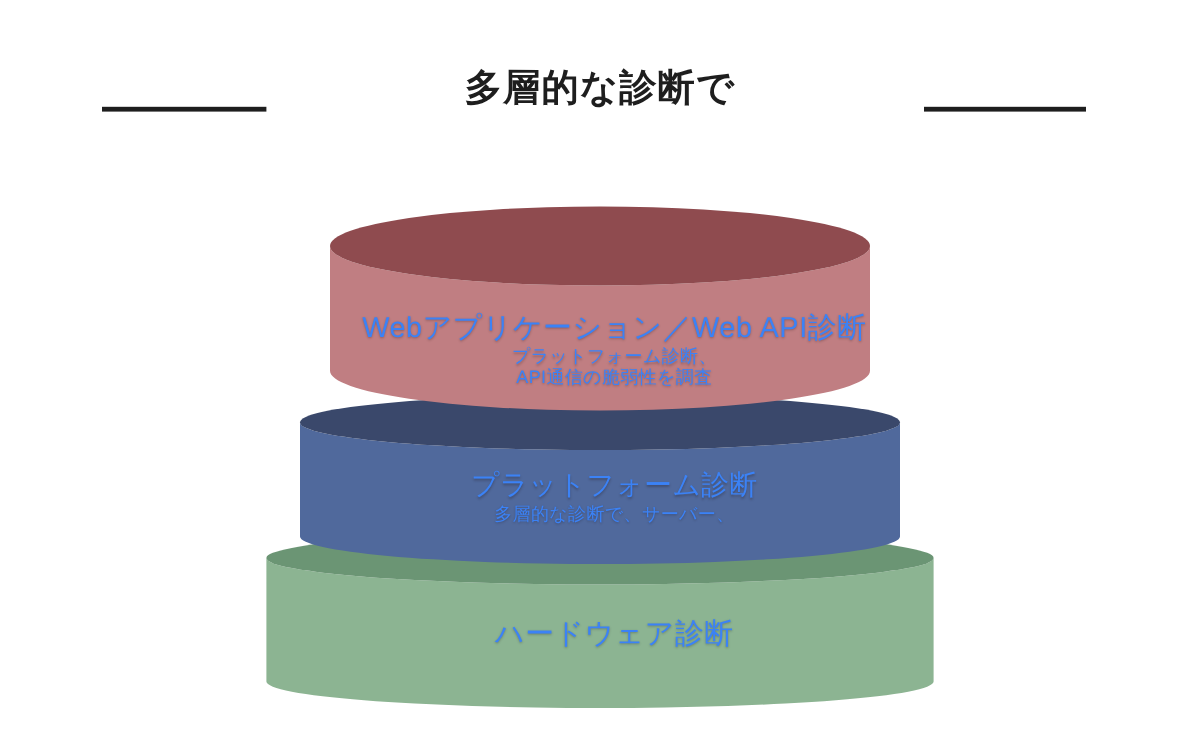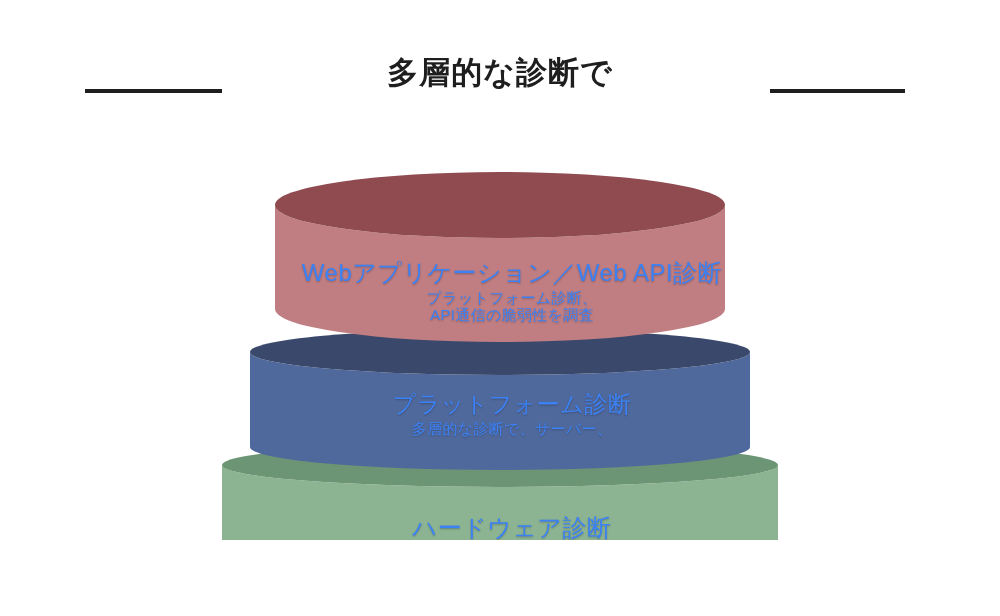--- a/index.html
+++ b/index.html
@@ -1,17 +1,17 @@
 <!DOCTYPE html>
 <html><head>
 <meta charset="utf-8">
 <style>
   html,body{margin:0;padding:0;background:#fff;}
   .stage{
-    position:relative;width:1000px;height:540px;background:#ffffff;overflow:hidden;
+    position:relative;width:1000px;height:616px;background:#ffffff;overflow:hidden;
     font-family:"Liberation Sans","DejaVu Sans",sans-serif;
   }
   .title{
     position:absolute;top:54px;left:0;width:100%;text-align:center;
     font-size:31px;line-height:37px;font-weight:700;color:#1e1e1e;letter-spacing:1px;
   }
   .rule{position:absolute;top:89px;height:4px;background:#1e1e1e;}
   .rule-left{left:85px;width:137px;}
   .rule-right{left:770px;width:135px;}
   .cyl-svg{position:absolute;left:0;top:0;}

